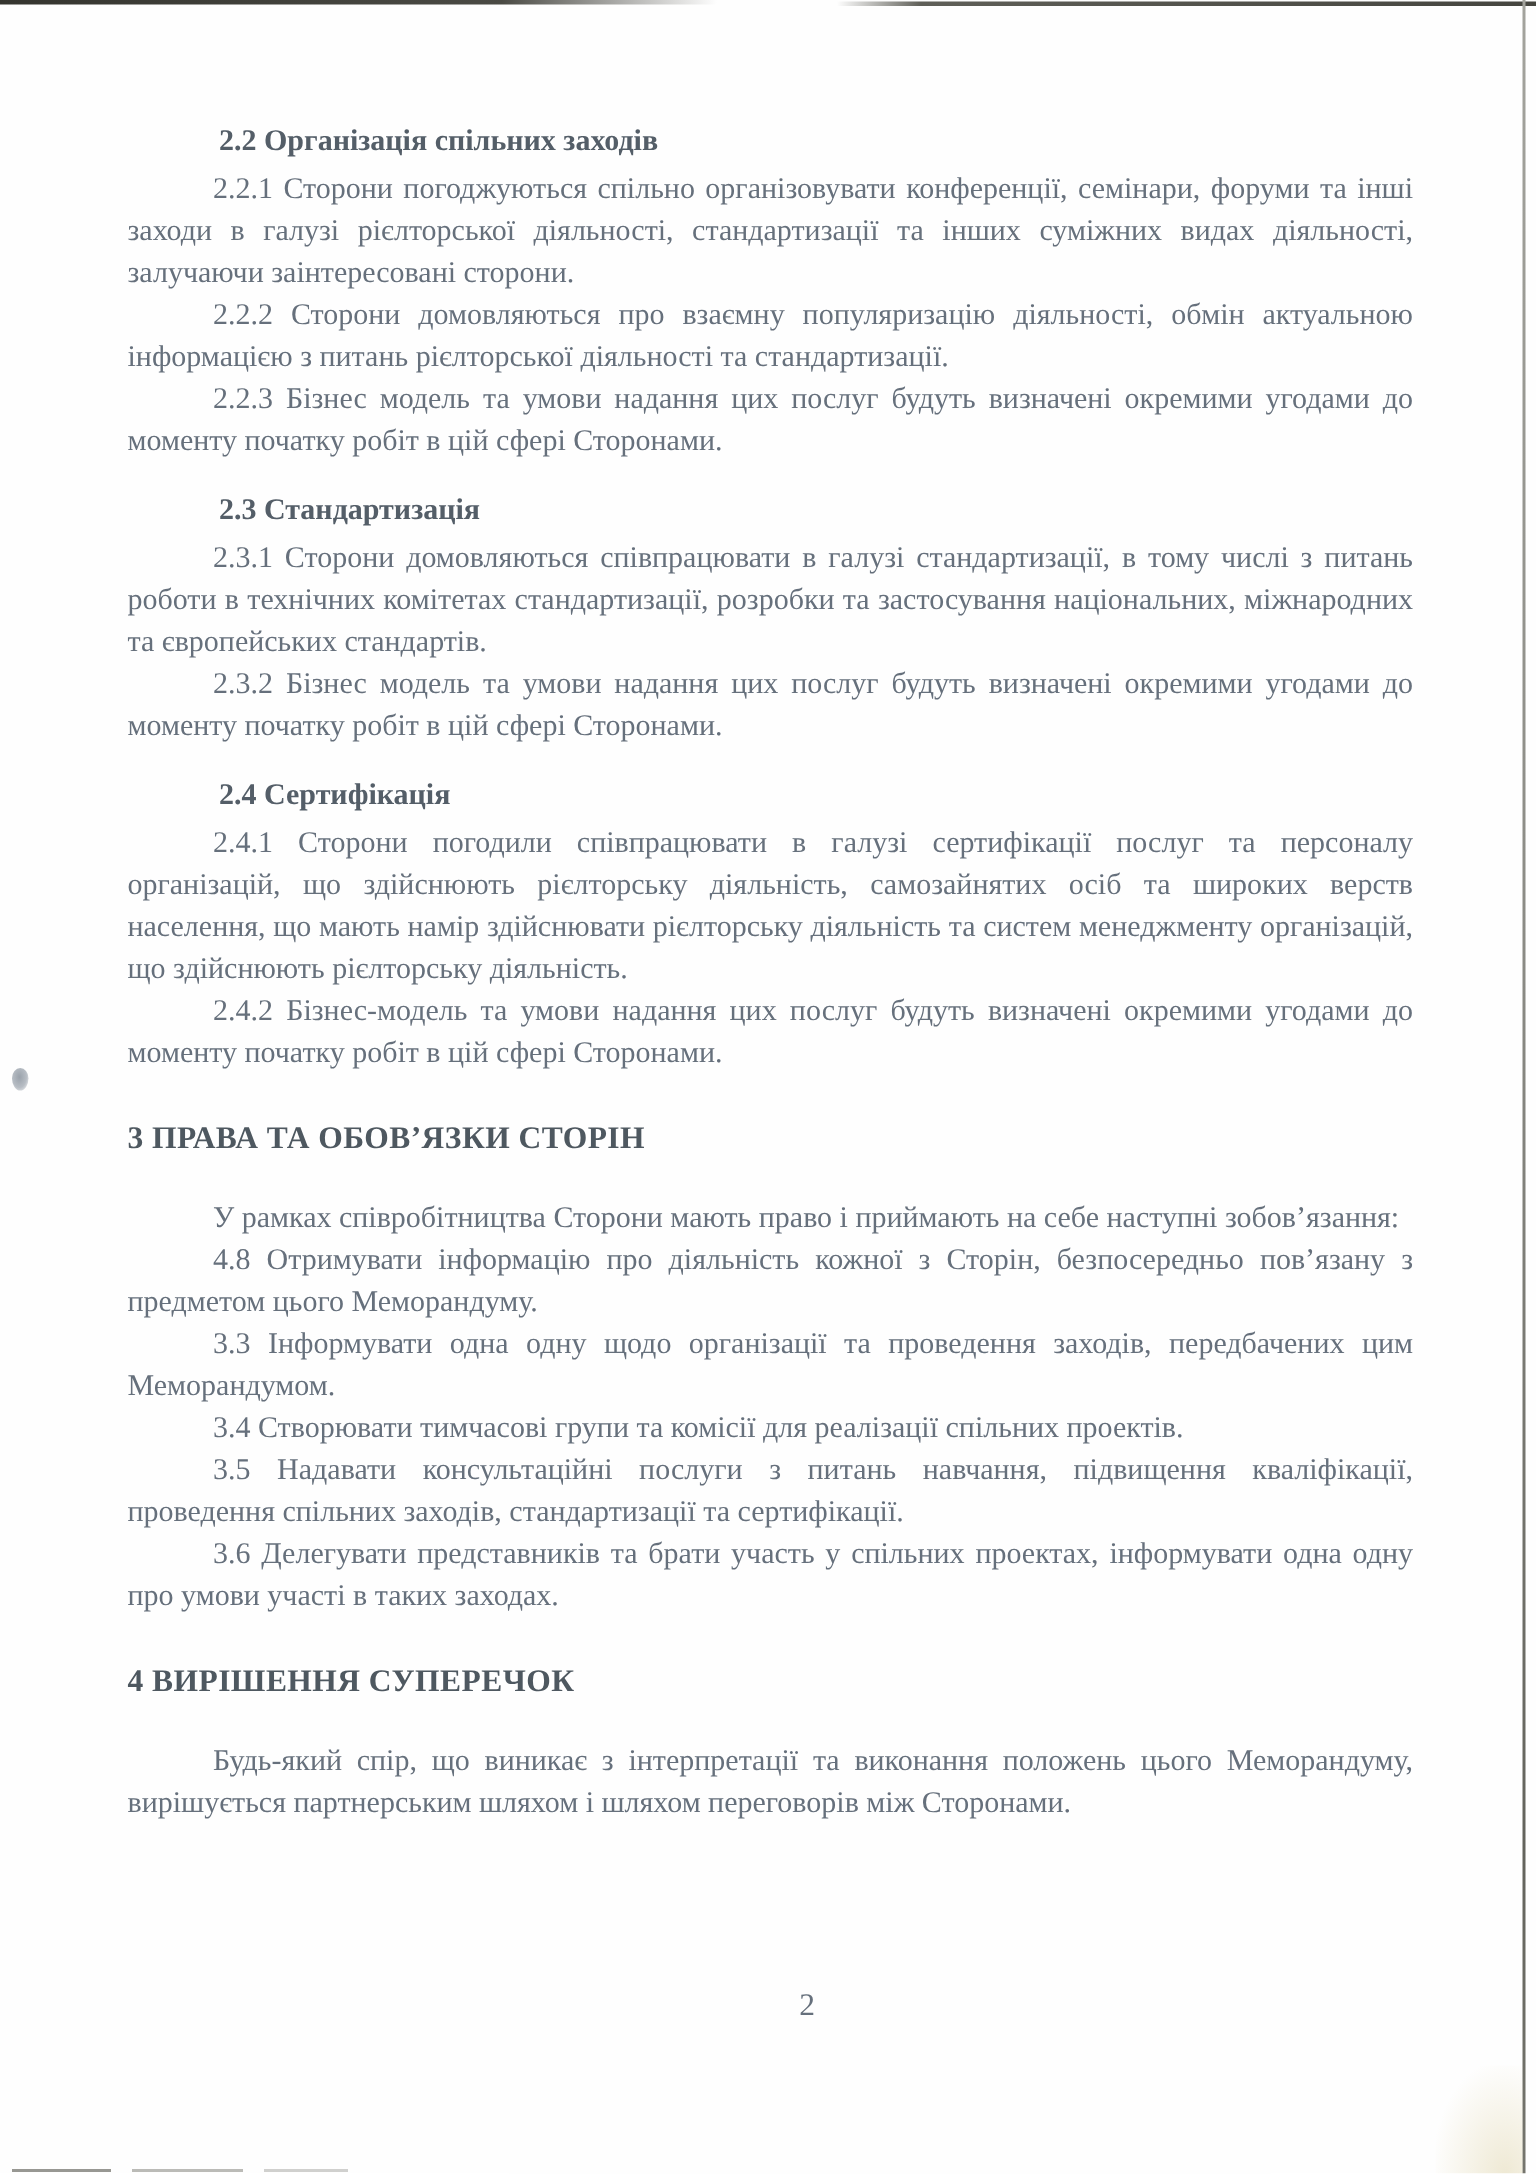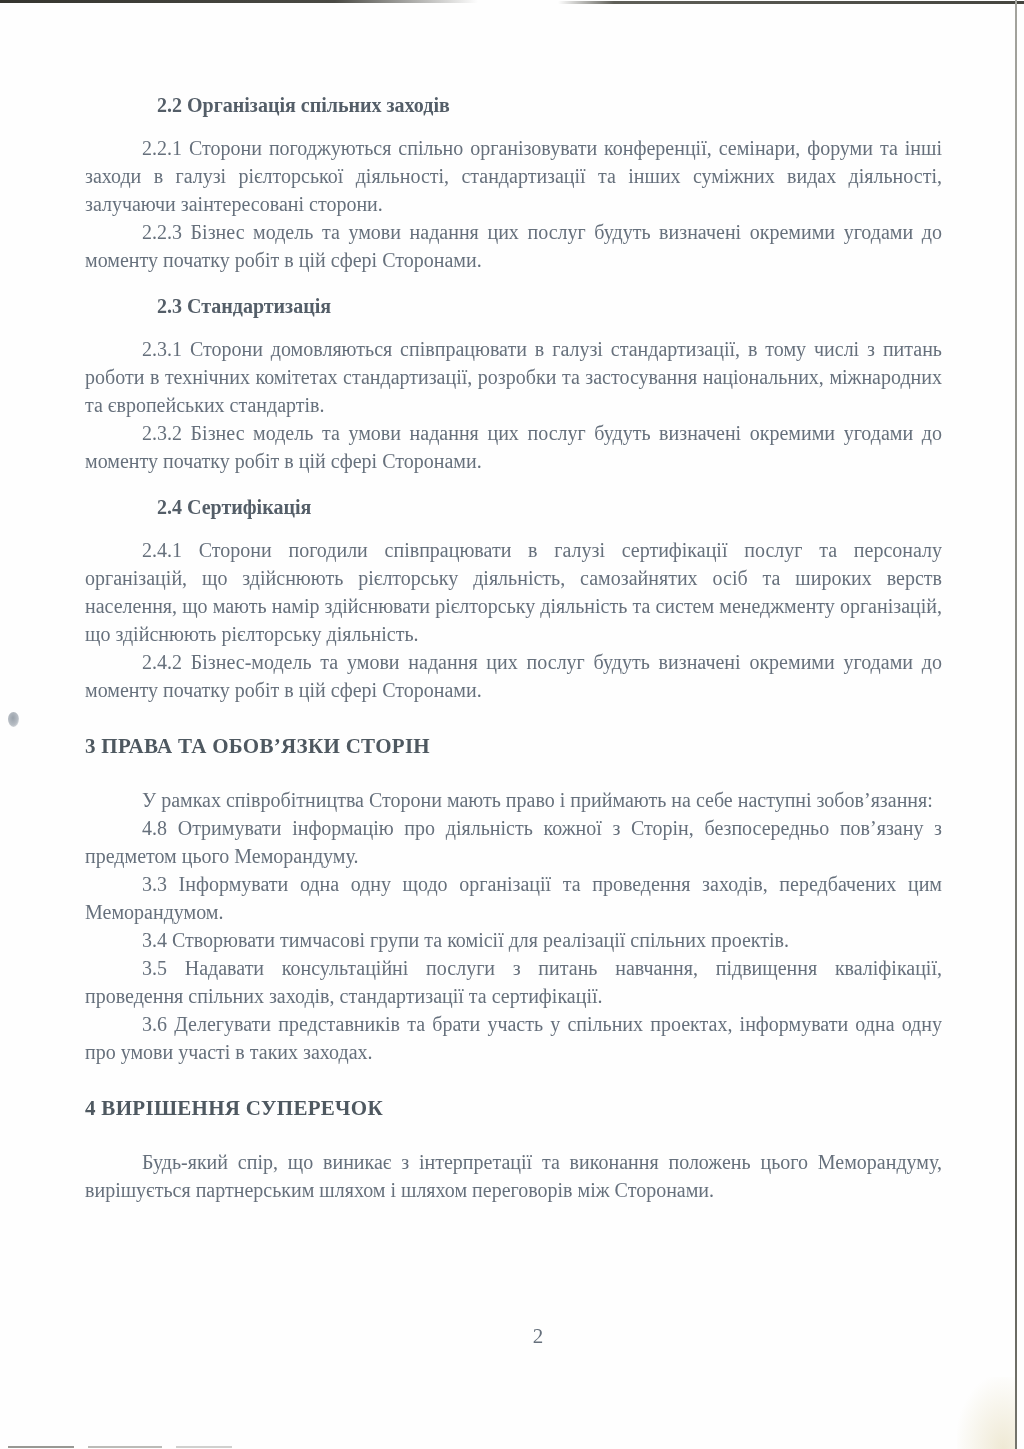--- a/index.html
+++ b/index.html
@@ -41,21 +41,21 @@
     background: radial-gradient(ellipse at 45% 40%, #9aa2ab 0%, #b7bdc4 55%, rgba(199,204,210,0) 100%);
   }
   
   .content {
     position: absolute; left: 85px; top: 76px; width: 857px;
     color: #66707c;
     font-size: 20px; line-height: 28px;
     text-align: justify;
   }
   .content p { margin: 0; text-indent: 57px; }
-  h2 { margin: 15px; font-size: 20px; font-weight: bold; }
+  h2 { margin: 4px; font-size: 20px; font-weight: bold; }
   h2.sub { text-indent: 57px; text-align: left; color: #545e68; }
   section.gapped { margin-top: 18px; }
   h2.center {
     text-align: left; text-indent: 0;
     font-size: 21px; color: #4e5860;
     margin: 28px 0 26px 0; letter-spacing: .3px;
   }
   .page-number {
     position: absolute; top: 1324px; left: 26px; width: 1024px;
     text-align: center; color: #66707c; font-size: 21px;
@@ -73,20 +73,21 @@
   <div class="bottom-dash d1"></div>
   <div class="bottom-dash d2"></div>
   <div class="bottom-dash d3"></div>
   <div class="ink-spot"></div>
 
   <main class="content">
 
     <section>
       <h2 class="sub">2.2 Організація спільних заходів</h2>
       <p>2.2.1 Сторони погоджуються спільно організовувати конференції, семінари, форуми та інші заходи в галузі рієлторської діяльності, стандартизації та інших суміжних видах діяльності, залучаючи заінтересовані сторони.</p>
+      <p>2.2.2 Сторони домовляються про взаємну популяризацію діяльності, обмін актуальною інформацією з питань рієлторської діяльності та стандартизації.</p>
       <p>2.2.3 Бізнес модель та умови надання цих послуг будуть визначені окремими угодами до моменту початку робіт в цій сфері Сторонами.</p>
     </section>
 
     <section class="gapped">
       <h2 class="sub">2.3 Стандартизація</h2>
       <p>2.3.1 Сторони домовляються співпрацювати в галузі стандартизації, в тому числі з питань роботи в технічних комітетах стандартизації, розробки та застосування національних, міжнародних та європейських стандартів.</p>
       <p>2.3.2 Бізнес модель та умови надання цих послуг будуть визначені окремими угодами до моменту початку робіт в цій сфері Сторонами.</p>
     </section>
 
     <section class="gapped">

